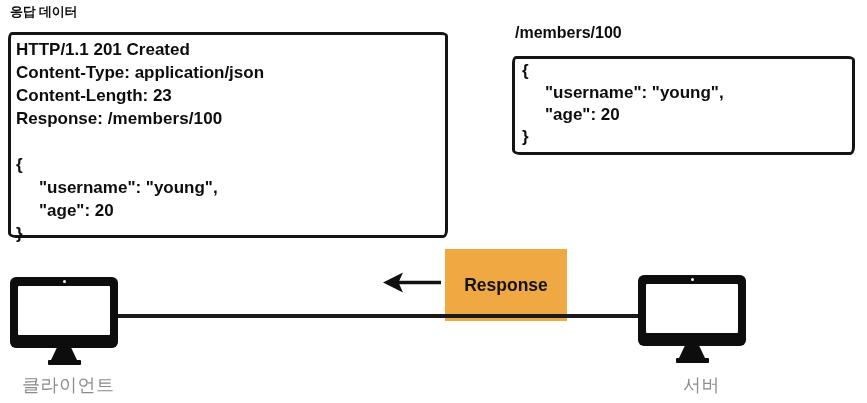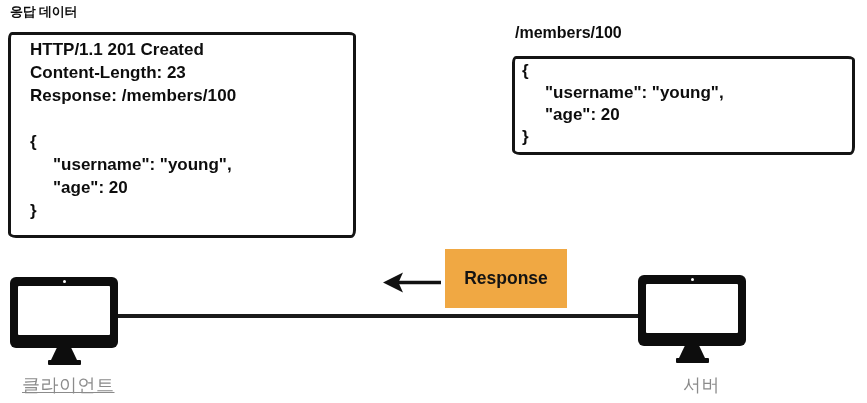--- a/index.html
+++ b/index.html
@@ -17,37 +17,37 @@
 
   
   .sketch-box {
     border:3px solid #141414;
     border-radius:4px 7px 5px 8px / 7px 4px 8px 5px;
     background:#fff;
     font-weight:bold;
     color:#0d0d0d;
   }
   .http-box {
-    left:8px; top:32px; width:348px; height:206px;
-    padding:3px 4px 0 19px;
+    left:8px; top:32px; width:440px; height:206px;
+    padding:3px 4px 0 5px;
     font-size:17px; line-height:23px;
   }
   .resource-box {
     left:512px; top:56px; width:343px; height:99px;
     padding:1px 4px 0 7px;
     font-size:17px; line-height:22px;
   }
   .code-line { white-space:pre; }
   .indent { padding-left:23px; }
   .blank-line { height:23px; }
   .heavy { font-weight:900; letter-spacing:0.1px; }
 
   
   .response-badge {
-    left:445px; top:249px; width:122px; height:59px;
+    left:445px; top:249px; width:122px; height:72px;
     background:#F0A843;
     display:flex; align-items:center; justify-content:center;
     font-size:17.5px; font-weight:600; color:#131313;
   }
 
   
   .connection-line {
     left:112px; top:314px; width:531px; height:4px;
     background:#1a1a1a; border-radius:2px;
   }
@@ -66,34 +66,35 @@
     position:absolute; top:3px; left:50%; width:3px; height:3px;
     margin-left:-1.5px; border-radius:50%; background:#ffffff;
   }
   .monitor .stand {
     width:26px; height:12px; margin:0 auto; background:#0d0d0d;
     clip-path:polygon(22% 0, 78% 0, 100% 100%, 0 100%);
   }
   .monitor .base { width:33px; height:5px; margin:0 auto; background:#0d0d0d; border-radius:1px; }
 
   .node-label { font-size:18px; color:#8b8b8b; letter-spacing:0.5px; }
-  .client-label { left:22px; top:373px;text-decoration:underline; }
+  .client-label { left:22px; top:373px; }
   .server-label { left:683px; top:373px; }
 
   .arrow-wrap { left:383px; top:271px; width:60px; height:23px; }
 </style>
 </head>
 <body>
 
 <div class="canvas">
 
   <div class="abs diagram-title">응답 데이터</div>
 
   <div class="abs sketch-box http-box">
     <div class="code-line">HTTP/1.1 201 Created</div>
+    <div class="code-line">Content-Type: application/json</div>
     <div class="code-line">Content-Length: 23</div>
     <div class="code-line"><span>Response: </span><span class="heavy">/members/100</span></div>
     <div class="blank-line"></div>
     <div class="code-line">{</div>
     <div class="code-line indent">"username": "young",</div>
     <div class="code-line indent">"age": 20</div>
     <div class="code-line">}</div>
   </div>
 
   <div class="abs resource-title">/members/100</div>

